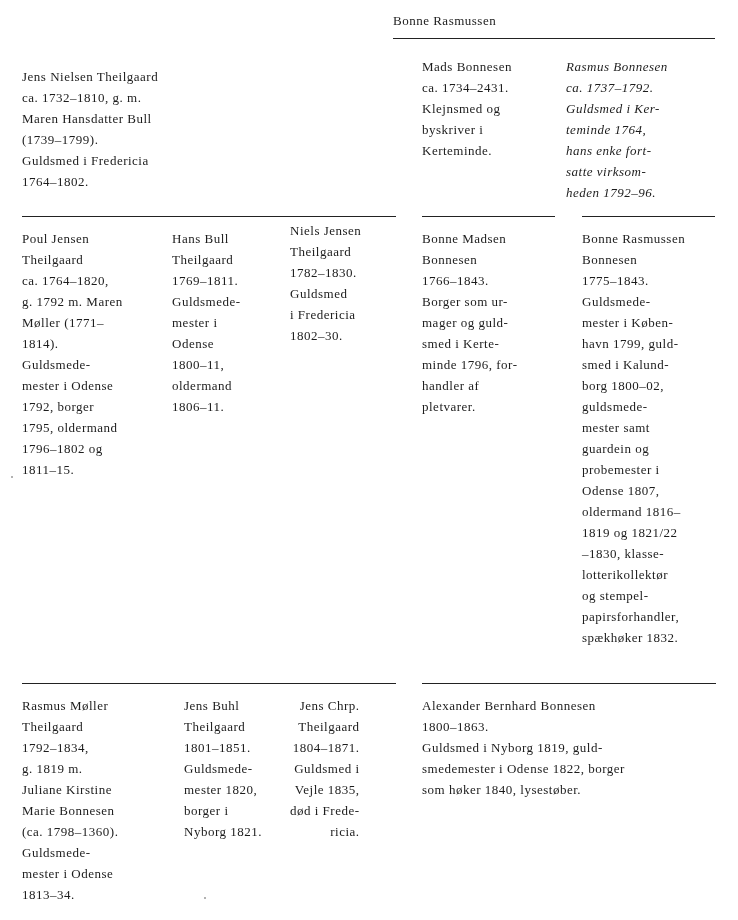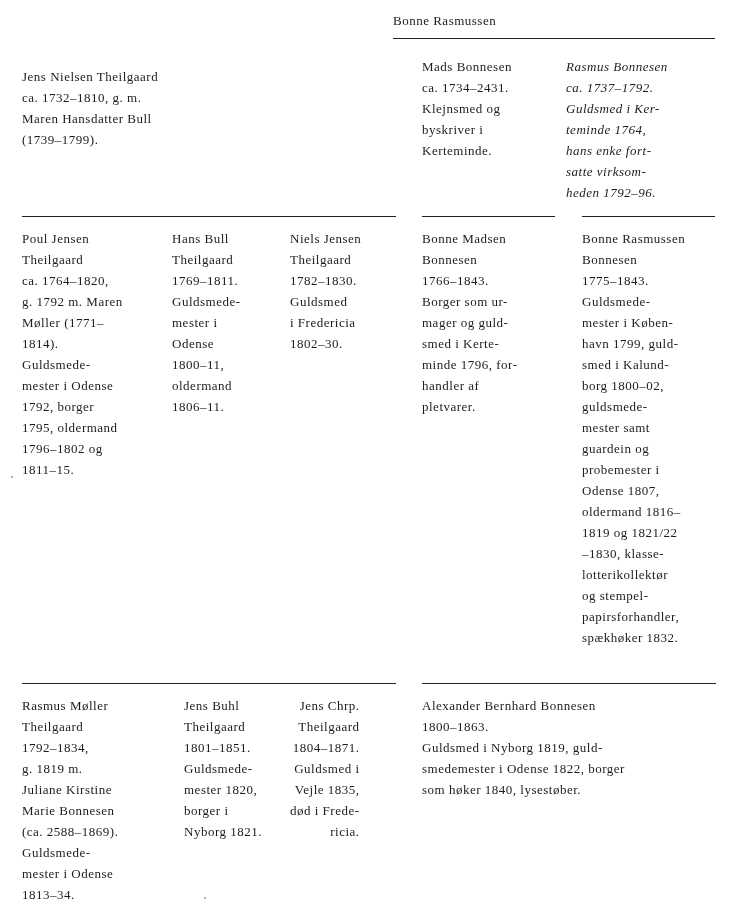--- a/index.html
+++ b/index.html
@@ -23,37 +23,37 @@
     border-top: 1.3px solid #222;
   }
   .dot { position:absolute; width:2px; height:2px; background:#999; border-radius:1px; }
 </style>
 </head>
 <body>
 
 <div class="txt" style="left:393px; top:10px;">Bonne Rasmussen</div>
 <div class="rule" style="left:393px; top:38px; width:322px;"></div>
 
-<div class="txt" style="left:22px; top:56px;margin-top:10px;"><div>Jens Nielsen Theilgaard</div><div>ca. 1732–1810, g. m.</div><div>Maren Hansdatter Bull</div><div>(1739–1799).</div></div>
+<div class="txt" style="left:22px; top:56px;margin-top:10px;"><div>Jens Nielsen Theilgaard</div><div>ca. 1732–1810, g. m.</div><div>Maren Hansdatter Bull</div><div>(1739–1799).</div><div>Guldsmed i Fredericia</div><div>1764–1802.</div></div>
 <div class="txt" style="left:422px; top:56px;"><div>Mads Bonnesen</div><div>ca. 1734–2431.</div><div>Klejnsmed og</div><div>byskriver i</div><div>Kerteminde.</div></div>
 <div class="txt" style="left:566px; top:56px;font-style:italic;"><div>Rasmus Bonnesen</div><div>ca. 1737–1792.</div><div>Guldsmed i Ker-</div><div>teminde 1764,</div><div>hans enke fort-</div><div>satte virksom-</div><div>heden 1792–96.</div></div>
 
 <div class="rule" style="left:22px; top:216px; width:374px;"></div>
 <div class="rule" style="left:422px; top:216px; width:133px;"></div>
 <div class="rule" style="left:582px; top:216px; width:133px;"></div>
 
 <div class="txt" style="left:22px; top:228px;"><div>Poul Jensen</div><div>Theilgaard</div><div>ca. 1764–1820,</div><div>g. 1792 m. Maren</div><div>Møller (1771–</div><div>1814).</div><div>Guldsmede-</div><div>mester i Odense</div><div>1792, borger</div><div>1795, oldermand</div><div>1796–1802 og</div><div>1811–15.</div></div>
 <div class="txt" style="left:172px; top:228px;"><div>Hans Bull</div><div>Theilgaard</div><div>1769–1811.</div><div>Guldsmede-</div><div>mester i</div><div>Odense</div><div>1800–11,</div><div>oldermand</div><div>1806–11.</div></div>
-<div class="txt" style="left:290px; top:228px;"><div>Niels Jensen</div><div>Theilgaard</div><div>1782–1830.</div><div>Guldsmed</div><div>i Fredericia</div><div>1802–30.</div></div>
+<div class="txt" style="left:290px; top:220px;"><div>Niels Jensen</div><div>Theilgaard</div><div>1782–1830.</div><div>Guldsmed</div><div>i Fredericia</div><div>1802–30.</div></div>
 <div class="txt" style="left:422px; top:228px;"><div>Bonne Madsen</div><div>Bonnesen</div><div>1766–1843.</div><div>Borger som ur-</div><div>mager og guld-</div><div>smed i Kerte-</div><div>minde 1796, for-</div><div>handler af</div><div>pletvarer.</div></div>
 <div class="txt" style="left:582px; top:228px;"><div>Bonne Rasmussen</div><div>Bonnesen</div><div>1775–1843.</div><div>Guldsmede-</div><div>mester i Køben-</div><div>havn 1799, guld-</div><div>smed i Kalund-</div><div>borg 1800–02,</div><div>guldsmede-</div><div>mester samt</div><div>guardein og</div><div>probemester i</div><div>Odense 1807,</div><div>oldermand 1816–</div><div>1819 og 1821/22</div><div>–1830, klasse-</div><div>lotterikollektør</div><div>og stempel-</div><div>papirsforhandler,</div><div>spækhøker 1832.</div></div>
 
 <div class="dot" style="left:11px; top:476px;"></div>
 
 <div class="rule" style="left:22px; top:683px; width:374px;"></div>
 <div class="rule" style="left:422px; top:683px; width:294px;"></div>
 
-<div class="txt" style="left:22px; top:695px;"><div>Rasmus Møller</div><div>Theilgaard</div><div>1792–1834,</div><div>g. 1819 m.</div><div>Juliane Kirstine</div><div>Marie Bonnesen</div><div>(ca. 2588–1869).</div><div>Guldsmede-</div><div>mester i Odense</div><div>1813–34.</div></div>
+<div class="txt" style="left:22px; top:695px;"><div>Rasmus Møller</div><div>Theilgaard</div><div>1792–1834,</div><div>g. 1819 m.</div><div>Juliane Kirstine</div><div>Marie Bonnesen</div><div>(ca. 1798–1360).</div><div>Guldsmede-</div><div>mester i Odense</div><div>1813–34.</div></div>
 <div class="txt" style="left:172px; top:695px;margin-left:12px;"><div>Jens Buhl</div><div>Theilgaard</div><div>1801–1851.</div><div>Guldsmede-</div><div>mester 1820,</div><div>borger i</div><div>Nyborg 1821.</div></div>
 <div class="txt" style="left:290px; top:695px;text-align:right;"><div>Jens Chrp.</div><div>Theilgaard</div><div>1804–1871.</div><div>Guldsmed i</div><div>Vejle 1835,</div><div>død i Frede-</div><div>ricia.</div></div>
 <div class="txt" style="left:422px; top:695px;"><div>Alexander Bernhard Bonnesen</div><div>1800–1863.</div><div>Guldsmed i Nyborg 1819, guld-</div><div>smedemester i Odense 1822, borger</div><div>som høker 1840, lysestøber.</div></div>
 
 <div class="dot" style="left:204px; top:897px;"></div>
 
 </body></html>

